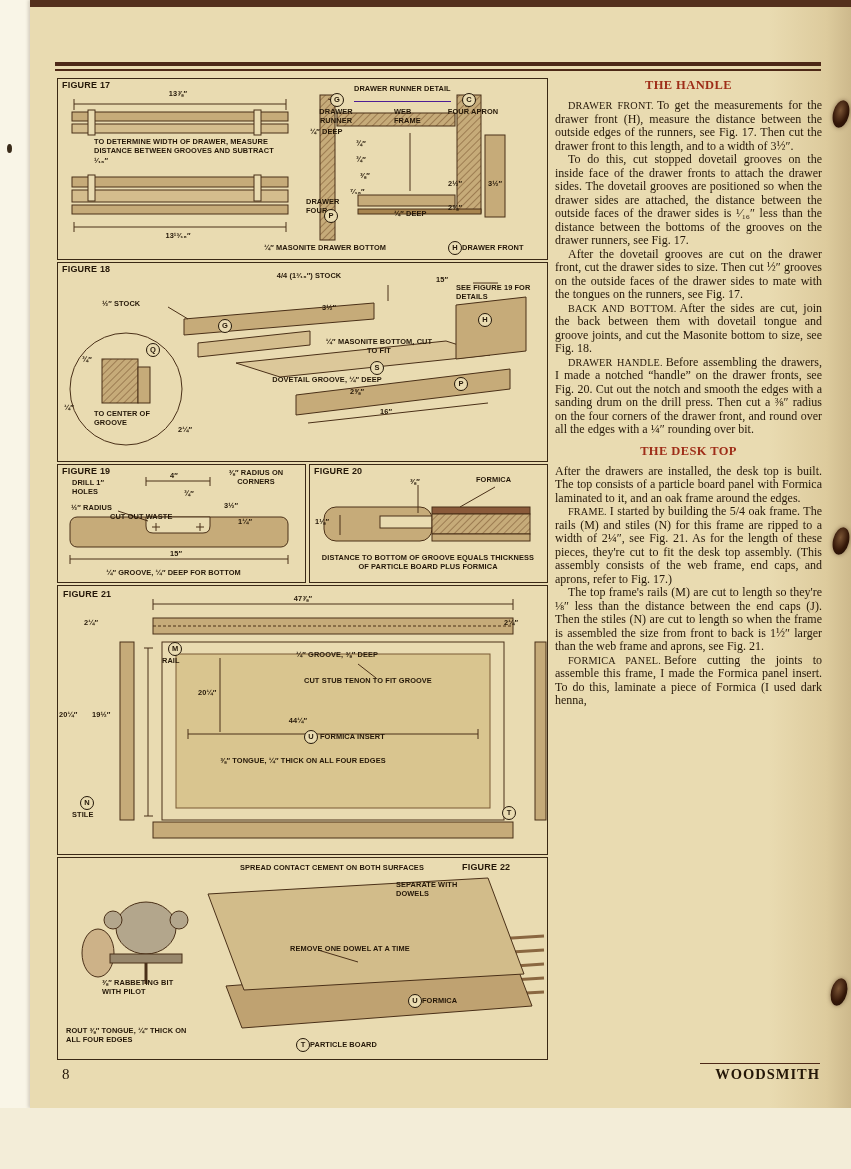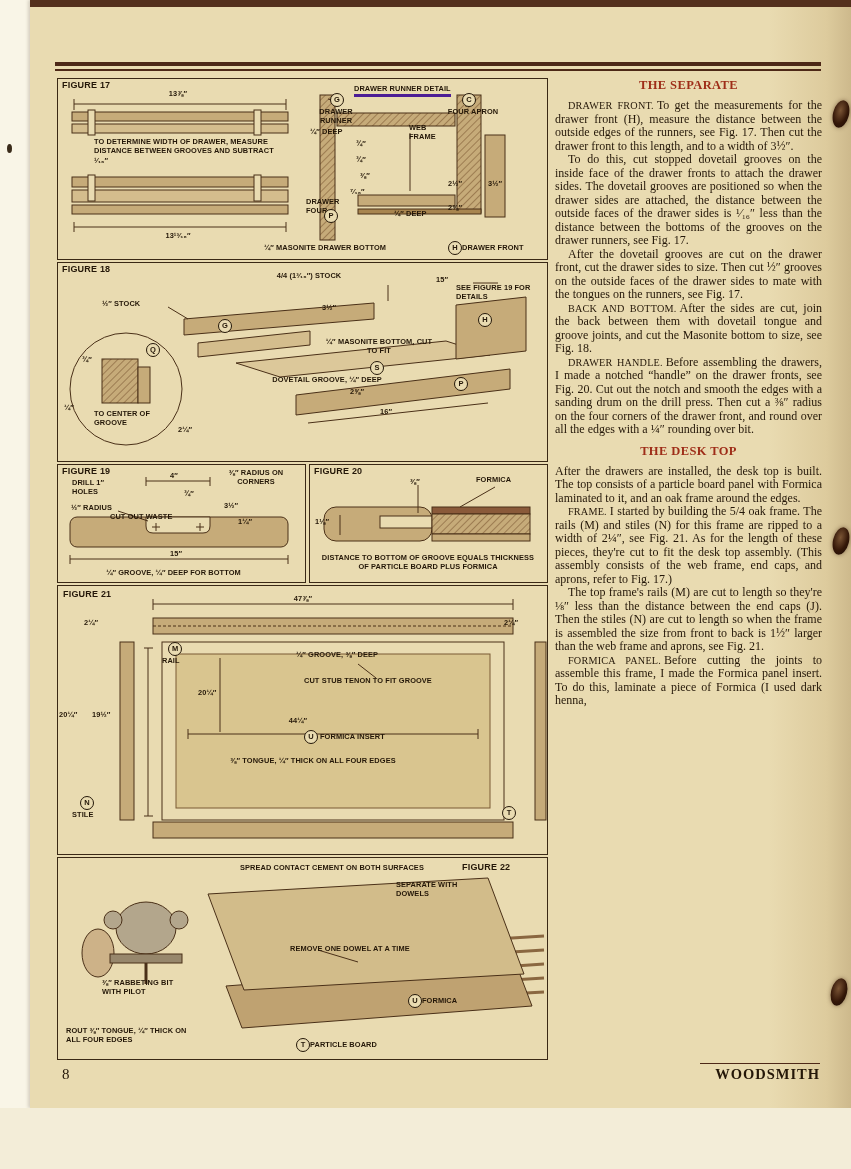--- a/index.html
+++ b/index.html
@@ -17,21 +17,21 @@
   .hole{position:absolute;width:16px;height:28px;border-radius:50%;transform:rotate(14deg);
         background:radial-gradient(ellipse at 42% 38%, #7a5434 0%, #341708 55%, #1c0b04 100%);
         box-shadow:0 0 4px rgba(60,30,10,.5);}
   .fig{position:absolute;border:1.4px solid #3a2815;}
   .fig svg{position:absolute;left:0;top:0;}
   .ft{position:absolute;font:bold 9px/1.1 "Liberation Sans",sans-serif;color:#241708;letter-spacing:.2px;}
   .fl{position:absolute;font:bold 7.4px/1.25 "Liberation Sans",sans-serif;color:#241708;letter-spacing:.1px;}
   .fl.c{text-align:center;}
   .circ{position:absolute;width:12px;height:12px;border:1.2px solid #241708;border-radius:50%;
         background:#e9dbb1;font:bold 7.5px/12px "Liberation Sans",sans-serif;text-align:center;color:#241708;}
-  .detail-head{border-bottom:3px solid #4c1d95;padding-bottom:1px;}
+  .detail-head{border-bottom:1px solid #4c1d95;padding-bottom:8px;}
   .col{position:absolute;left:555px;top:76px;width:267px;height:986px;overflow:hidden;}
   .col h2{margin:2px 0 6px;text-align:center;color:#9e2d18;
           font:bold 12.5px "Liberation Serif",serif;letter-spacing:.4px;}
   .col h2.second{margin-top:7px;}
   .col p{margin:0;font-size:12px;line-height:13.5px;text-align:justify;text-indent:13px;}
   .col p.noindent{text-indent:0;}
   .lead{font-size:10.2px;letter-spacing:.2px;}
   .lead:not(:empty){margin-right:3px;}
   .pagenum{position:absolute;left:62px;top:1066px;font:15px "Liberation Serif",serif;color:#241708;}
   .brand{position:absolute;left:640px;top:1066px;width:180px;text-align:right;
@@ -89,21 +89,21 @@
           <line x1="408" y1="28" x2="410" y2="18"></line>
       </g>
     </svg>
     <div class="ft" style="left:4px;top:2px;">FIGURE 17</div>
     <div class="fl c" style="left:60px;top:10px;width:120px;">13⅞″</div>
     <div class="fl" style="left:36px;top:58px;width:192px;">TO DETERMINE WIDTH OF DRAWER, MEASURE DISTANCE BETWEEN GROOVES AND SUBTRACT ¹⁄₁₆″</div>
     <div class="fl c" style="left:60px;top:152px;width:120px;">13¹³⁄₁₆″</div>
     <div class="fl detail-head" style="left:296px;top:5px;">DRAWER RUNNER DETAIL</div>
     <span class="circ" style="left:272px;top:14px;">G</span>
     <div class="fl c" style="left:248px;top:28px;width:60px;">DRAWER RUNNER</div>
-    <div class="fl" style="left:336px;top:44px;width:46px;margin-left:15px;">WEB FRAME</div>
+    <div class="fl" style="left:336px;top:28px;width:46px;">WEB FRAME</div>
     <span class="circ" style="left:404px;top:14px;">C</span>
     <div class="fl c" style="left:384px;top:28px;width:62px;">FOUR APRON</div>
     <div class="fl" style="left:252px;top:48px;">¼″ DEEP</div>
     <div class="fl" style="left:298px;top:60px;">¾″</div>
     <div class="fl" style="left:298px;top:76px;">¾″</div>
     <div class="fl" style="left:302px;top:92px;">⅜″</div>
     <div class="fl" style="left:292px;top:108px;">⁷⁄₁₆″</div>
     <div class="fl" style="left:390px;top:100px;">2½″</div>
     <div class="fl" style="left:430px;top:100px;">3½″</div>
     <div class="fl" style="left:390px;top:124px;">2⅝″</div>
@@ -243,21 +243,21 @@
     <span class="circ" style="left:110px;top:56px;">M</span>
     <div class="fl" style="left:104px;top:70px;width:30px;">RAIL</div>
     <div class="fl" style="left:238px;top:64px;width:120px;">¼″ GROOVE, ⅜″ DEEP</div>
     <div class="fl" style="left:246px;top:90px;width:160px;">CUT STUB TENON TO FIT GROOVE</div>
     <div class="fl" style="left:1px;top:124px;">20¼″</div>
     <div class="fl" style="left:34px;top:124px;">19½″</div>
     <div class="fl" style="left:140px;top:102px;">20¼″</div>
     <div class="fl c" style="left:210px;top:130px;width:60px;">44¼″</div>
     <span class="circ" style="left:246px;top:144px;">U</span>
     <div class="fl" style="left:262px;top:146px;width:90px;">FORMICA INSERT</div>
-    <div class="fl c" style="left:160px;top:170px;width:190px;">⅜″ TONGUE, ¼″ THICK ON ALL FOUR EDGES</div>
+    <div class="fl c" style="left:150px;top:170px;width:190px;">⅜″ TONGUE, ¼″ THICK ON ALL FOUR EDGES</div>
     <span class="circ" style="left:22px;top:210px;">N</span>
     <div class="fl" style="left:14px;top:224px;width:30px;">STILE</div>
     <span class="circ" style="left:444px;top:220px;">T</span>
   </div>
 
   <div class="fig" style="left:57px;top:857px;width:489px;height:201px;">
     <svg width="489" height="201">
       <g stroke="#4a3018" stroke-width="1" fill="none">
         <line x1="290" y1="90" x2="486" y2="78" stroke="#8a6740" stroke-width="3"></line>
         <line x1="300" y1="104" x2="486" y2="92" stroke="#8a6740" stroke-width="3"></line>
@@ -282,21 +282,21 @@
     <div class="fl" style="left:44px;top:120px;width:86px;">⅜″ RABBETING BIT WITH PILOT</div>
     <span class="circ" style="left:350px;top:136px;">U</span>
     <div class="fl" style="left:364px;top:138px;">FORMICA</div>
     <div class="fl" style="left:8px;top:168px;width:130px;">ROUT ⅜″ TONGUE, ¼″ THICK ON ALL FOUR EDGES</div>
     <span class="circ" style="left:238px;top:180px;">T</span>
     <div class="fl" style="left:252px;top:182px;width:90px;">PARTICLE BOARD</div>
   </div>
 
   <div class="col">
     <div>
-      <h2>THE SEPARATE</h2>
+      <h2>THE HANDLE</h2>
       <p><span class="lead">DRAWER FRONT.</span><span>To get the measurements for the drawer front (H), measure the distance between the outside edges of the runners, see Fig. 17. Then cut the drawer front to this length, and to a width of 3½″.</span></p>
       <p><span class="lead"></span><span>To do this, cut stopped dovetail grooves on the inside face of the drawer fronts to attach the drawer sides. The dovetail grooves are positioned so when the drawer sides are attached, the distance between the outside faces of the drawer sides is ¹⁄₁₆″ less than the distance between the bottoms of the grooves on the drawer runners, see Fig. 17.</span></p>
       <p><span class="lead"></span><span>After the dovetail grooves are cut on the drawer front, cut the drawer sides to size. Then cut ½″ grooves on the outside faces of the drawer sides to mate with the tongues on the runners, see Fig. 17.</span></p>
       <p><span class="lead">BACK AND BOTTOM.</span><span>After the sides are cut, join the back between them with dovetail tongue and groove joints, and cut the Masonite bottom to size, see Fig. 18.</span></p>
       <p><span class="lead">DRAWER HANDLE.</span><span>Before assembling the drawers, I made a notched “handle” on the drawer fronts, see Fig. 20. Cut out the notch and smooth the edges with a sanding drum on the drill press. Then cut a ⅜″ radius on the four corners of the drawer front, and round over all the edges with a ¼″ rounding over bit.</span></p>
     </div>
     <div>
       <h2 class="second">THE DESK TOP</h2>
       <p class="noindent"><span class="lead"></span><span>After the drawers are installed, the desk top is built. The top consists of a particle board panel with Formica laminated to it, and an oak frame around the edges.</span></p>
       <p><span class="lead">FRAME.</span><span>I started by building the 5/4 oak frame. The rails (M) and stiles (N) for this frame are ripped to a width of 2¼″, see Fig. 21. As for the length of these pieces, they're cut to fit the desk top assembly. (This assembly consists of the web frame, end caps, and aprons, refer to Fig. 17.)</span></p>

